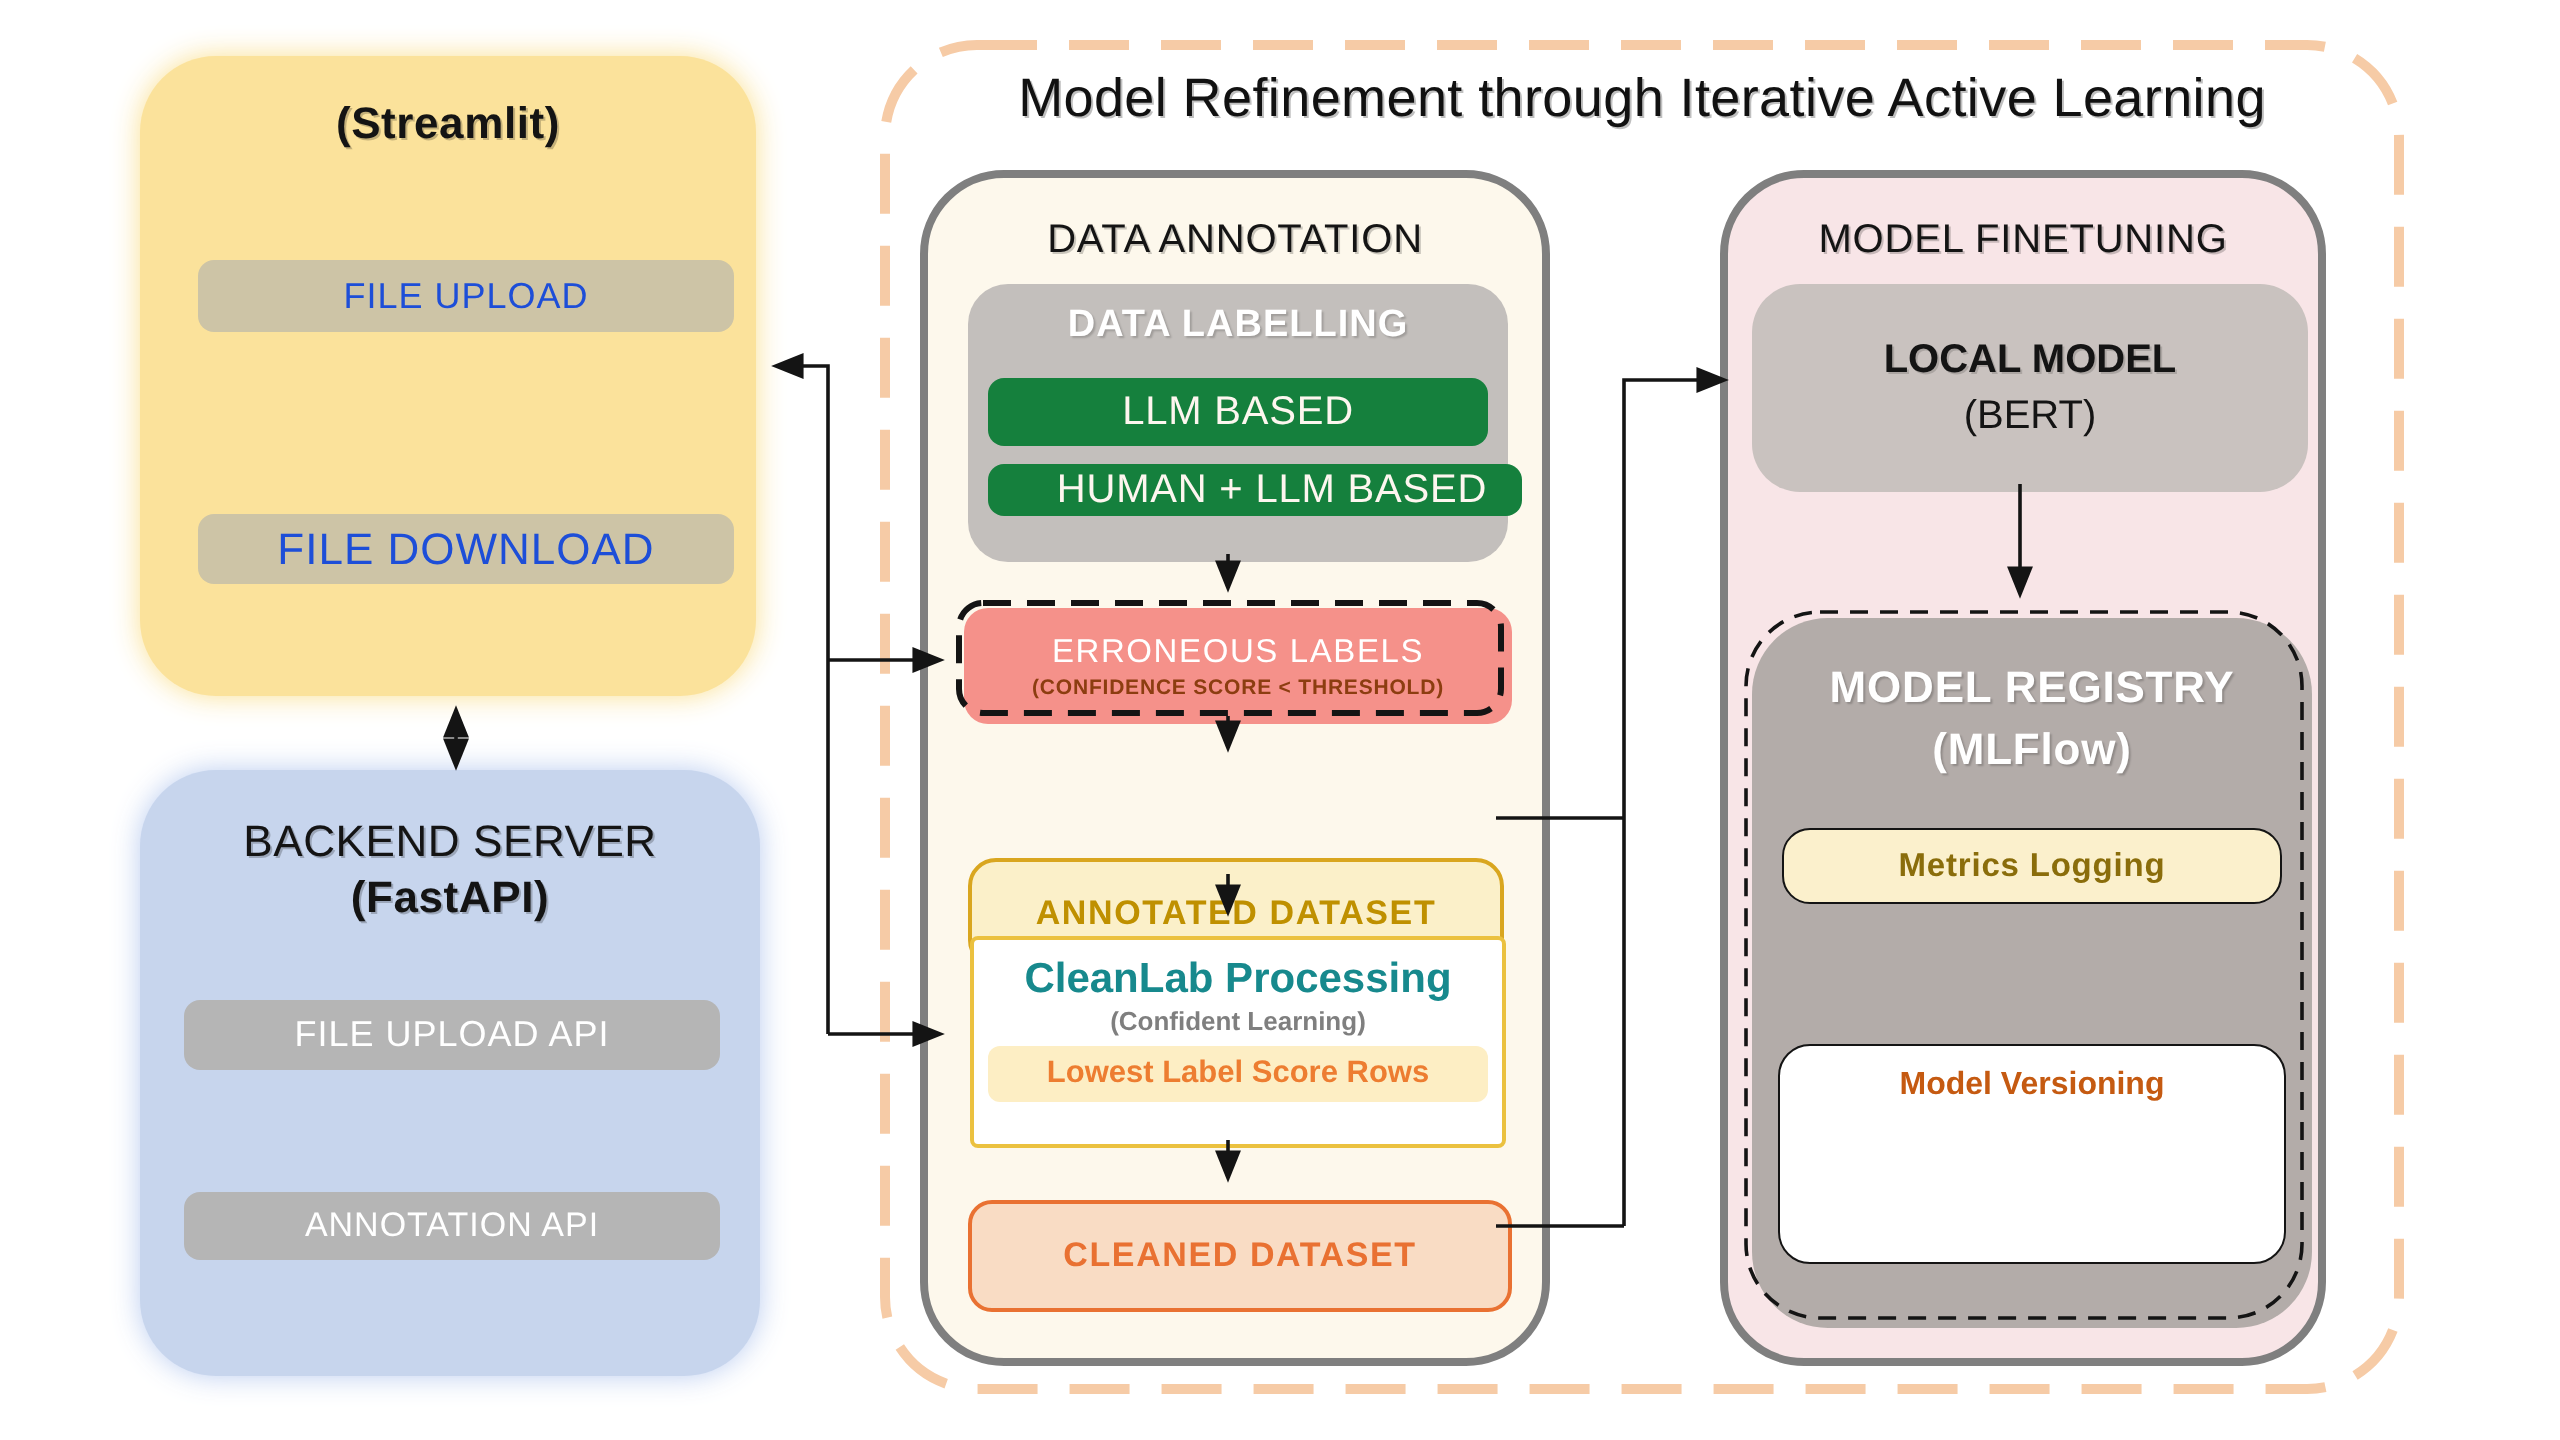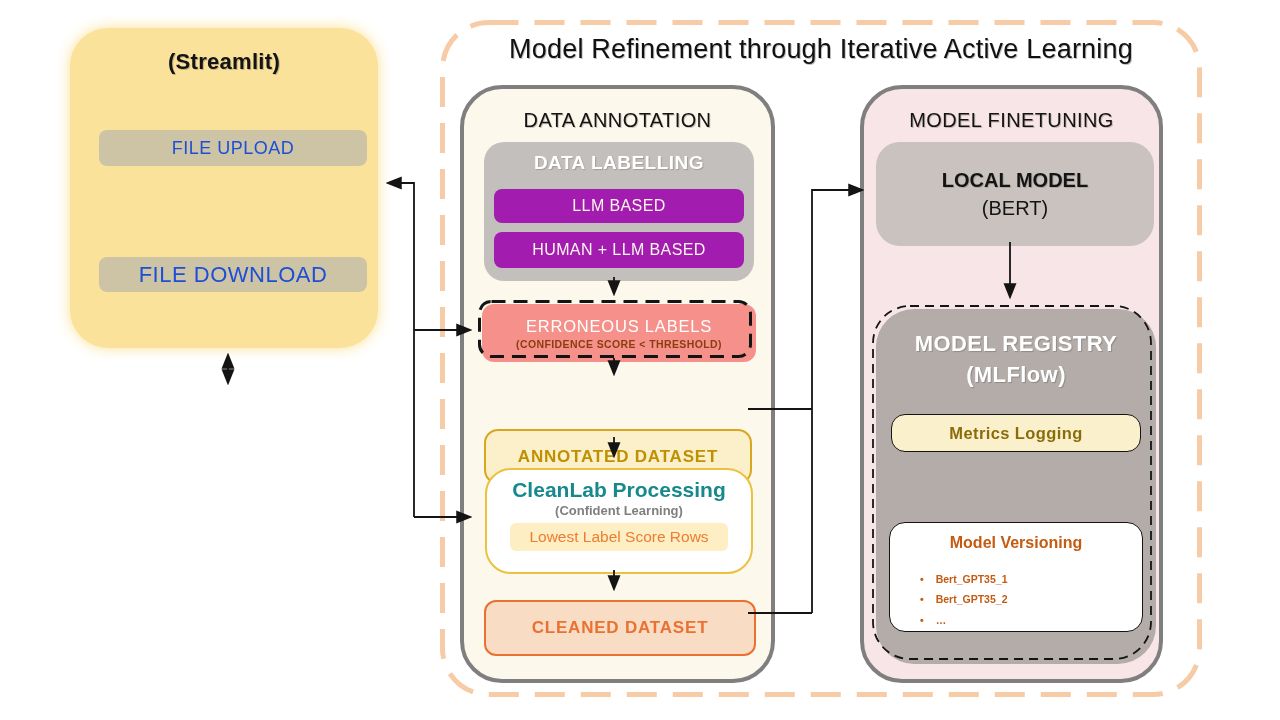--- a/index.html
+++ b/index.html
@@ -27,34 +27,34 @@
   .main-title{left:0;top:14px;width:100%;font-size:27px;letter-spacing:.2px;color:#111;
     text-shadow:1px 1px 0 rgba(0,0,0,.25);}
 
   
   .panel-cream{left:460px;top:85px;width:315px;height:598px;background:#FDF8EC;
     border:4px solid #7F7F7F;border-radius:42px;box-sizing:border-box;}
   .sec-head{font-size:20px;letter-spacing:.4px;color:#141414;text-shadow:1px 1px 0 rgba(0,0,0,.2);}
   .labelling{left:20px;top:53px;width:270px;height:139px;background:#C3BFBC;border-radius:20px;}
   .labelling-title{left:0;top:10px;width:100%;font-size:19px;font-weight:bold;color:#fff;
     letter-spacing:.5px;text-shadow:1px 1px 1px rgba(0,0,0,.18);}
-  .tan-chip{left:10px;width:250px;background:#a21caf;border-radius:8px;color:#FDF6EF;
-    font-size:16px;letter-spacing:.4px;text-align:right;}
+  .tan-chip{left:10px;width:250px;background:#15803d;border-radius:8px;color:#FDF6EF;
+    font-size:20px;letter-spacing:.4px;text-align:right;}
   .erroneous{left:18px;top:215px;width:274px;height:58px;background:#F5918A;border-radius:12px;}
   .erroneous .t1{font-size:16.5px;color:#fff;letter-spacing:.8px;}
   .erroneous .t2{font-size:10.5px;font-weight:bold;color:#8C3D10;letter-spacing:.4px;margin-top:2px;}
   .annotated{left:20px;top:296px;width:268px;height:55px;background:#FBF0C9;
     border:2px solid #D9A61F;border-radius:14px;box-sizing:border-box;
     font-size:17px;font-weight:bold;color:#BF9000;letter-spacing:.8px;margin-top:44px;}
   .cleanlab{left:21px;top:379px;width:268px;height:106px;background:#ffffff;
-    border:2px solid #EBC13F;border-radius:26px;box-sizing:border-box;}
+    border:2px solid #EBC13F;border-radius:4px;box-sizing:border-box;}
   .cleanlab .t1{font-size:21px;font-weight:bold;color:#17898D;margin-top:8px;}
   .cleanlab .t2{font-size:13px;font-weight:bold;color:#7F7F7F;margin-top:1px;}
-  .cleanlab .chip{width:218px;height:28px;background:#FDEEC4;border-radius:6px;
-    font-size:15.5px;font-weight:normal;color:#ED7D31;margin-top:5px;}
+  .cleanlab .chip{width:250px;height:28px;background:#FDEEC4;border-radius:6px;
+    font-size:15.5px;font-weight:bold;color:#ED7D31;margin-top:5px;}
   .cleaned{left:20px;top:511px;width:272px;height:56px;background:#F9DCC4;
     border:2px solid #E97132;border-radius:12px;box-sizing:border-box;
     font-size:17px;font-weight:bold;color:#E97132;letter-spacing:.8px;}
 
   
   .panel-pink{left:860px;top:85px;width:303px;height:598px;background:#F8E5E7;
     border:4px solid #7F7F7F;border-radius:42px;box-sizing:border-box;}
   .local-model{left:12px;top:53px;width:278px;height:104px;background:#C9C2BF;border-radius:24px;
     font-size:20px;line-height:1.4;color:#141414;}
   .local-model .t1{font-weight:bold;text-shadow:1px 1px 0 rgba(0,0,0,.15);}
@@ -79,32 +79,40 @@
 <div id="canvas">
 
   <div class="abs panel-yellow">
     <div class="abs panel-head col" style="left:0;top:20px;width:100%;">
       <div class="sub">(Streamlit)</div>
     </div>
     <div class="abs ui-btn center" style="left:29px;top:102px;width:268px;height:36px;font-size:18px;">FILE UPLOAD</div>
     <div class="abs ui-btn center" style="left:29px;top:229px;width:268px;height:35px;font-size:22px;">FILE DOWNLOAD</div>
   </div>
 
+  <div class="abs panel-blue">
+    <div class="abs panel-head col" style="left:0;top:22px;width:100%;">
+      <div>BACKEND SERVER</div>
+      <div class="sub">(FastAPI)</div>
+    </div>
+    <div class="abs api-btn center" style="left:22px;top:115px;width:268px;height:35px;font-size:18px;">FILE UPLOAD API</div>
+    <div class="abs api-btn center" style="left:22px;top:211px;width:268px;height:34px;font-size:17px;">ANNOTATION API</div>
+  </div>
 
   <div class="abs outer">
     <div class="abs main-title center">Model Refinement through Iterative Active Learning</div>
   </div>
 
   <div class="abs panel-cream">
     <div class="abs sec-head center" style="left:0;top:20px;width:100%;">DATA ANNOTATION</div>
 
     <div class="abs labelling">
       <div class="abs labelling-title center">DATA LABELLING</div>
       <div class="abs tan-chip center" style="top:47px;height:34px;">LLM BASED</div>
-      <div class="abs tan-chip center" style="top:90px;height:36px;">HUMAN + LLM BASED</div>
+      <div class="abs tan-chip center" style="top:90px;height:26px;padding-left:17px;">HUMAN + LLM BASED</div>
     </div>
 
     <div class="abs erroneous col">
       <div class="t1">ERRONEOUS LABELS</div>
       <div class="t2">(CONFIDENCE SCORE &lt; THRESHOLD)</div>
     </div>
 
     <div class="abs annotated center">ANNOTATED DATASET</div>
 
     <div class="abs cleanlab col" style="justify-content:flex-start;">
@@ -125,25 +133,20 @@
     </div>
 
     <div class="abs registry">
       <div class="abs registry-head center" style="flex-direction:column;">
         <div>MODEL REGISTRY</div>
         <div>(MLFlow)</div>
       </div>
       <div class="abs metrics center">Metrics Logging</div>
       <div class="abs versioning">
         <div class="abs t1 center">Model Versioning</div>
-        <ul class="abs version-list">
-          <li>Bert_GPT35_1</li>
-          <li>Bert_GPT35_2</li>
-          <li>…</li>
-        </ul>
       </div>
     </div>
   </div>
 
   <svg class="overlay" viewBox="0 0 1280 720">
     <defs>
       <marker id="arr" viewBox="0 0 10 8" refX="8.5" refY="4" markerWidth="9" markerHeight="8" orient="auto-start-reverse">
         <path d="M0,0 L10,4 L0,8 z" fill="#141414"></path>
       </marker>
     </defs>

